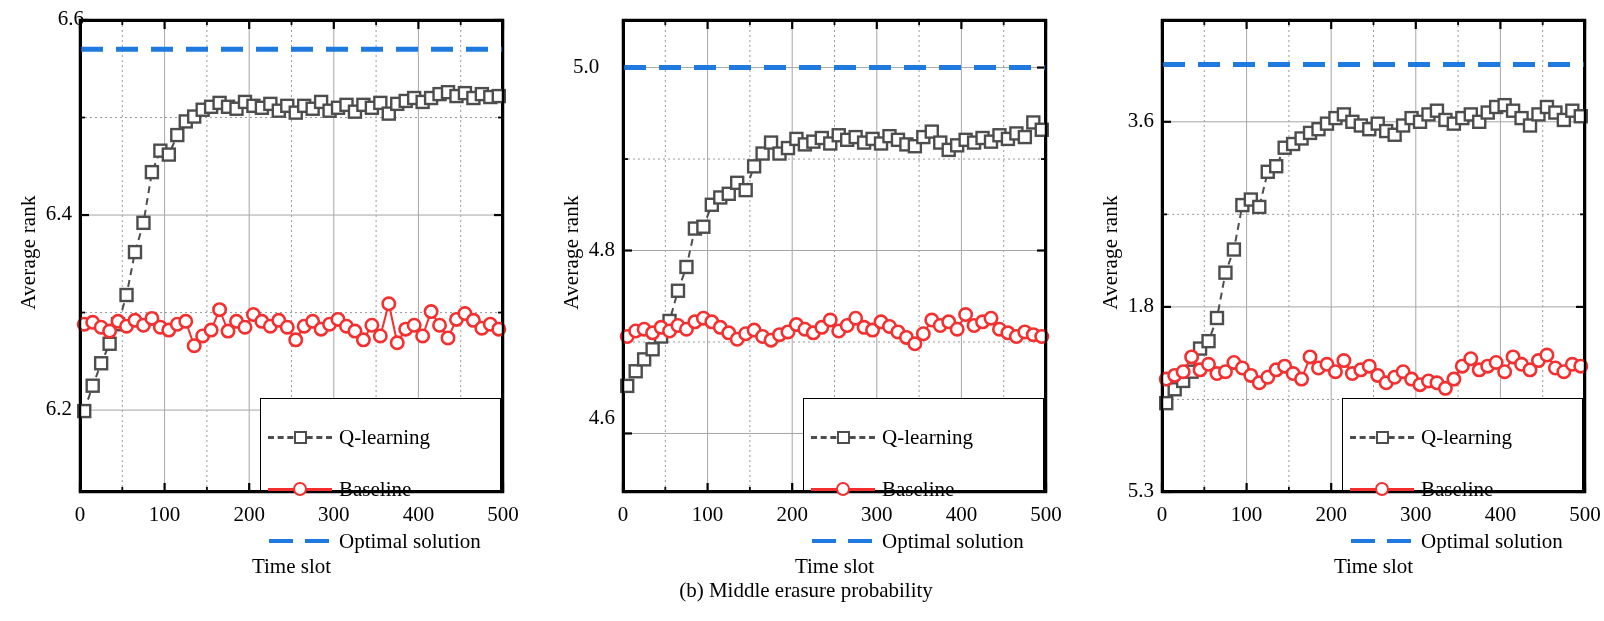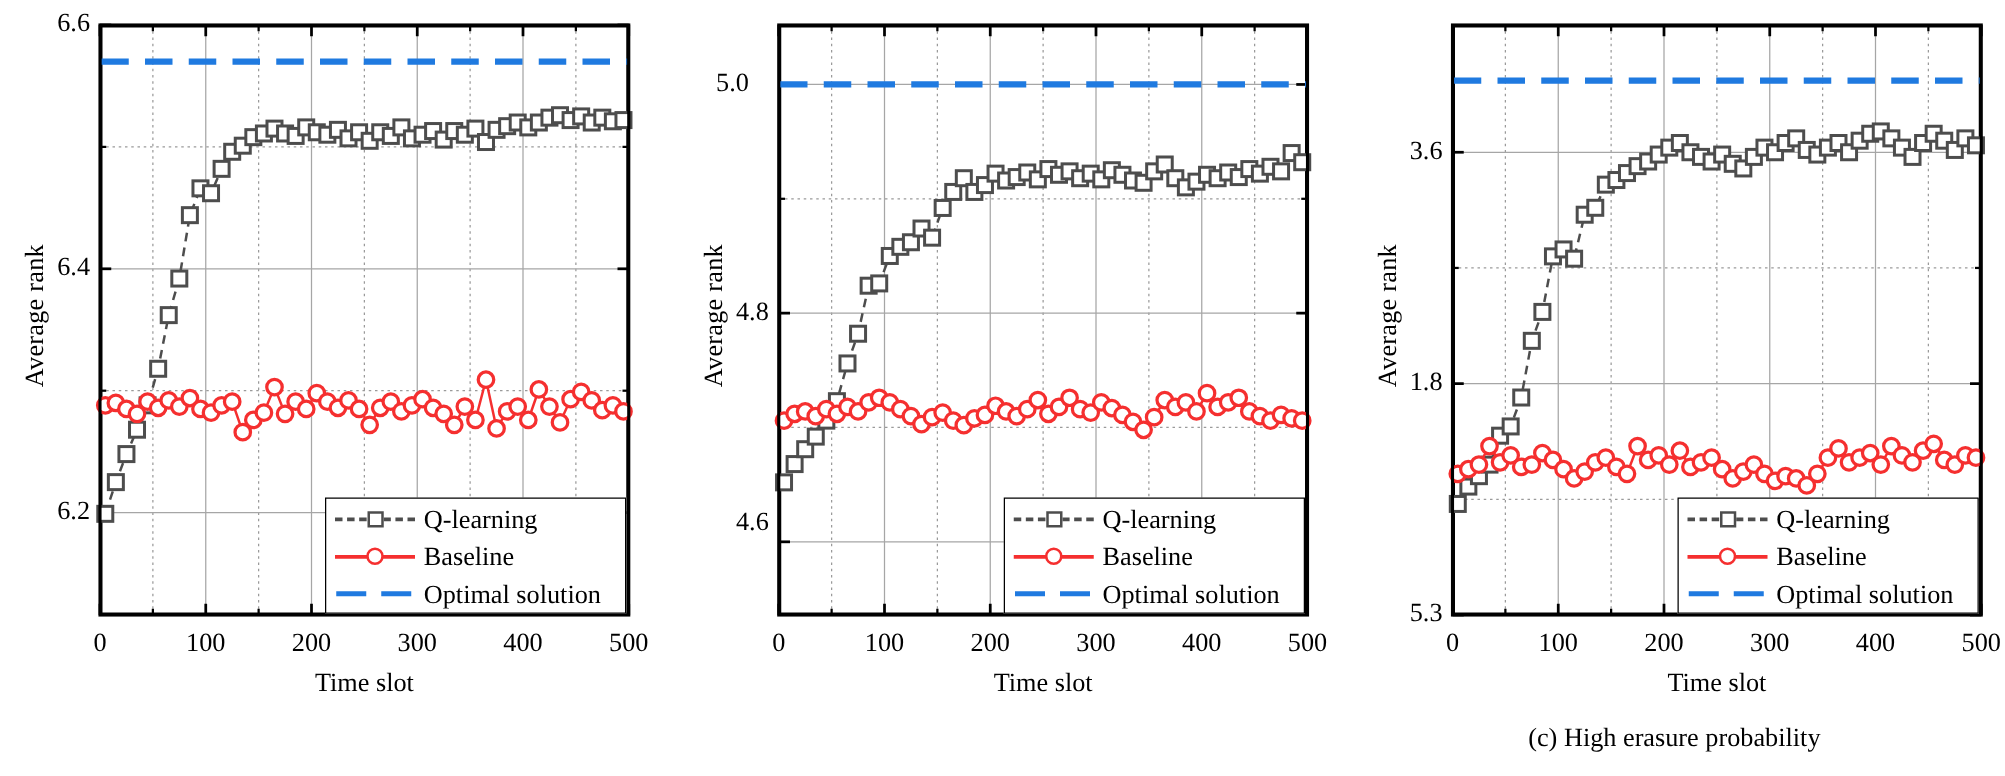--- a/index.html
+++ b/index.html
@@ -21,20 +21,21 @@
     font-size:21px;
     letter-spacing:.2px;
     transform-origin:center center;
     white-space:nowrap;
   }
   .xlabel{
     position:absolute;
     font-size:21px;
     text-align:center;
     white-space:nowrap;
+    margin-top:20px;
   }
   .caption{
     position:absolute;
     font-size:21px;
     text-align:center;
     white-space:nowrap;
     width:100%;
     left:0;
   }
   .plotbox{
@@ -57,20 +58,21 @@
     position:absolute;
     border:1.4px solid #000;
     background:#fff;
     box-sizing:border-box;
   }
   .legend-row{
     position:relative;
     height:30px;
     display:flex;
     align-items:center;
+    margin-top:22px;
   }
   .legend-sym{
     width:70px;height:30px;position:relative;flex:0 0 70px;
   }
   .legend-text{
     font-size:21px;
     line-height:1;
     white-space:nowrap;
     padding-left:4px;
   }
@@ -253,21 +255,21 @@
       </svg>
     <div class="xlabel" style="left:80px;top:534px;width:423px;">Time slot</div>
   <div class="xtick-label" style="left: 50px; top: 502px; width: 60px;">0</div>
       <div class="xtick-label" style="left: 134.6px; top: 502px; width: 60px;">100</div>
       <div class="xtick-label" style="left: 219.2px; top: 502px; width: 60px;">200</div>
       <div class="xtick-label" style="left: 303.8px; top: 502px; width: 60px;">300</div>
       <div class="xtick-label" style="left: 388.4px; top: 502px; width: 60px;">400</div>
       <div class="xtick-label" style="left: 473px; top: 502px; width: 60px;">500</div>
       <div class="ytick-label" style="left: 14px; top: 396.083px; width: 58px;">6.2</div>
       <div class="ytick-label" style="left: 14px; top: 201.041px; width: 58px;">6.4</div>
-      <div class="ytick-label" style="left: 14px; top: 6px; width: 58px;">6.6</div>
+      <div class="ytick-label" style="left: 26px; top: 6px; width: 58px;">6.6</div>
       <div class="legend" style="left: 260px; top: 398px; width: 241px; height: 93px; padding: 1px 4px;">
         <div class="legend-row">
           <div class="legend-sym">
             <div class="ls-line" style="background: none; border-top: 3px dashed rgb(77, 77, 77); height: 0px;"></div>
             <div class="ls-sq" style="border-color: rgb(77, 77, 77);"></div>
           </div>
           <div class="legend-text">Q-learning</div>
         </div>
         <div class="legend-row">
           <div class="legend-sym">
@@ -437,20 +439,21 @@
           <circle cx="474.93" cy="332.84" r="6.2" fill="#ffffff" stroke="#f52f2f" stroke-width="2.6"></circle>
           <circle cx="483.39" cy="336.50" r="6.2" fill="#ffffff" stroke="#f52f2f" stroke-width="2.6"></circle>
           <circle cx="491.85" cy="331.92" r="6.2" fill="#ffffff" stroke="#f52f2f" stroke-width="2.6"></circle>
           <circle cx="500.31" cy="334.67" r="6.2" fill="#ffffff" stroke="#f52f2f" stroke-width="2.6"></circle>
           <circle cx="508.77" cy="336.50" r="6.2" fill="#ffffff" stroke="#f52f2f" stroke-width="2.6"></circle>
           <line x1="91" y1="67.56589147286785" x2="512" y2="67.56589147286785" stroke="#1f7ae0" stroke-width="5" stroke-dasharray="22,13" stroke-linecap="butt"></line>
           <rect x="90" y="20" width="423" height="472" fill="none" stroke="#000" stroke-width="2.5"></rect>
         </g>
       </svg>
     <div class="xlabel" style="left:90px;top:534px;width:423px;">Time slot</div>
+    <div class="caption" style="top:578px;">(b) Middle erasure probability</div>
   <div class="xtick-label" style="left: 60px; top: 502px; width: 60px;">0</div>
       <div class="xtick-label" style="left: 144.6px; top: 502px; width: 60px;">100</div>
       <div class="xtick-label" style="left: 229.2px; top: 502px; width: 60px;">200</div>
       <div class="xtick-label" style="left: 313.8px; top: 502px; width: 60px;">300</div>
       <div class="xtick-label" style="left: 398.4px; top: 502px; width: 60px;">400</div>
       <div class="xtick-label" style="left: 483px; top: 502px; width: 60px;">500</div>
       <div class="ytick-label" style="left: 24px; top: 405px; width: 58px;">4.6</div>
       <div class="ytick-label" style="left: 24px; top: 236.512px; width: 58px;">4.8</div>
       <div class="ytick-label" style="left: 24px; top: 53.5659px; width: 58px; text-align: center;">5.0</div>
       <div class="legend" style="left: 270px; top: 398px; width: 241px; height: 93px; padding: 1px 4px;">
@@ -628,21 +631,20 @@
           <circle cx="471.93" cy="355.03" r="6.2" fill="#ffffff" stroke="#f52f2f" stroke-width="2.6"></circle>
           <circle cx="480.39" cy="367.98" r="6.2" fill="#ffffff" stroke="#f52f2f" stroke-width="2.6"></circle>
           <circle cx="488.85" cy="371.69" r="6.2" fill="#ffffff" stroke="#f52f2f" stroke-width="2.6"></circle>
           <circle cx="497.31" cy="364.28" r="6.2" fill="#ffffff" stroke="#f52f2f" stroke-width="2.6"></circle>
           <circle cx="505.77" cy="366.13" r="6.2" fill="#ffffff" stroke="#f52f2f" stroke-width="2.6"></circle>
           <line x1="88" y1="64.42352941176476" x2="509" y2="64.42352941176476" stroke="#1f7ae0" stroke-width="5" stroke-dasharray="22,13" stroke-linecap="butt"></line>
           <rect x="87" y="20" width="423" height="472" fill="none" stroke="#000" stroke-width="2.5"></rect>
         </g>
       </svg>
     <div class="xlabel" style="left:87px;top:534px;width:423px;">Time slot</div>
-    <div class="caption" style="top:578px;">(c) High erasure probability</div>
   <div class="xtick-label" style="left: 57px; top: 502px; width: 60px;">0</div>
       <div class="xtick-label" style="left: 141.6px; top: 502px; width: 60px;">100</div>
       <div class="xtick-label" style="left: 226.2px; top: 502px; width: 60px;">200</div>
       <div class="xtick-label" style="left: 310.8px; top: 502px; width: 60px;">300</div>
       <div class="xtick-label" style="left: 395.4px; top: 502px; width: 60px;">400</div>
       <div class="xtick-label" style="left: 480px; top: 502px; width: 60px;">500</div>
       <div class="ytick-label" style="left: 21px; top: 478px; width: 58px;">5.3</div>
       <div class="ytick-label" style="left: 21px; top: 292.902px; width: 58px;">1.8</div>
       <div class="ytick-label" style="left: 21px; top: 107.804px; width: 58px;">3.6</div>
       <div class="legend" style="left: 267px; top: 398px; width: 241px; height: 93px; padding: 1px 4px;">

